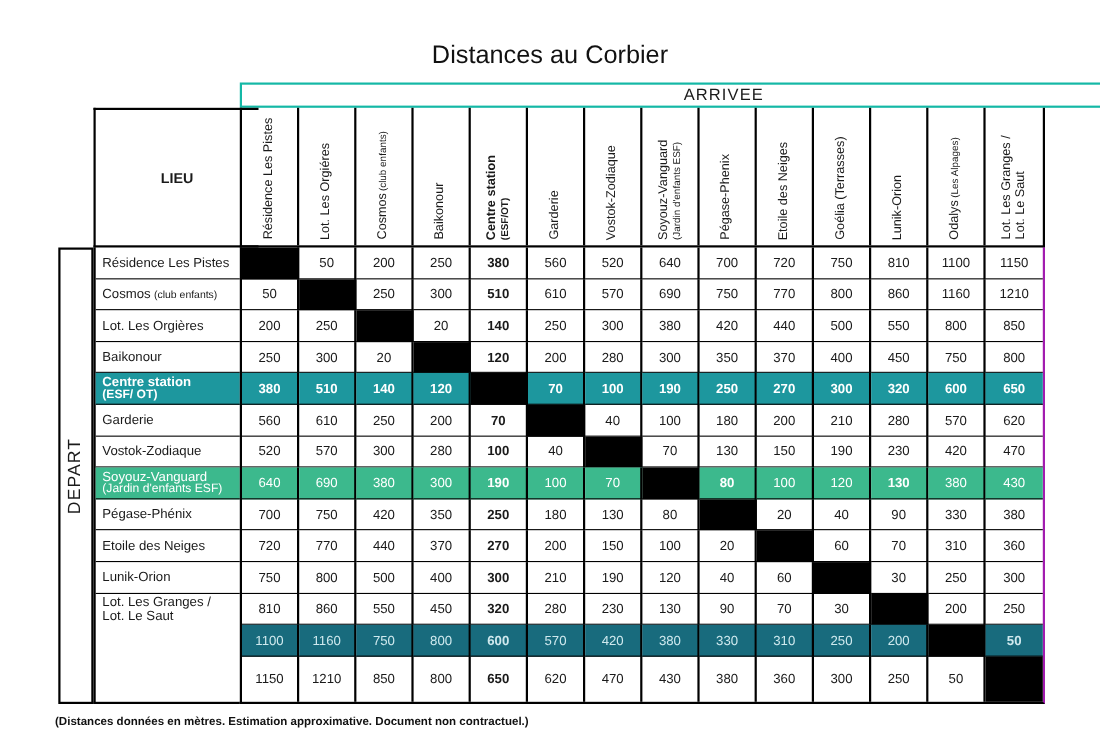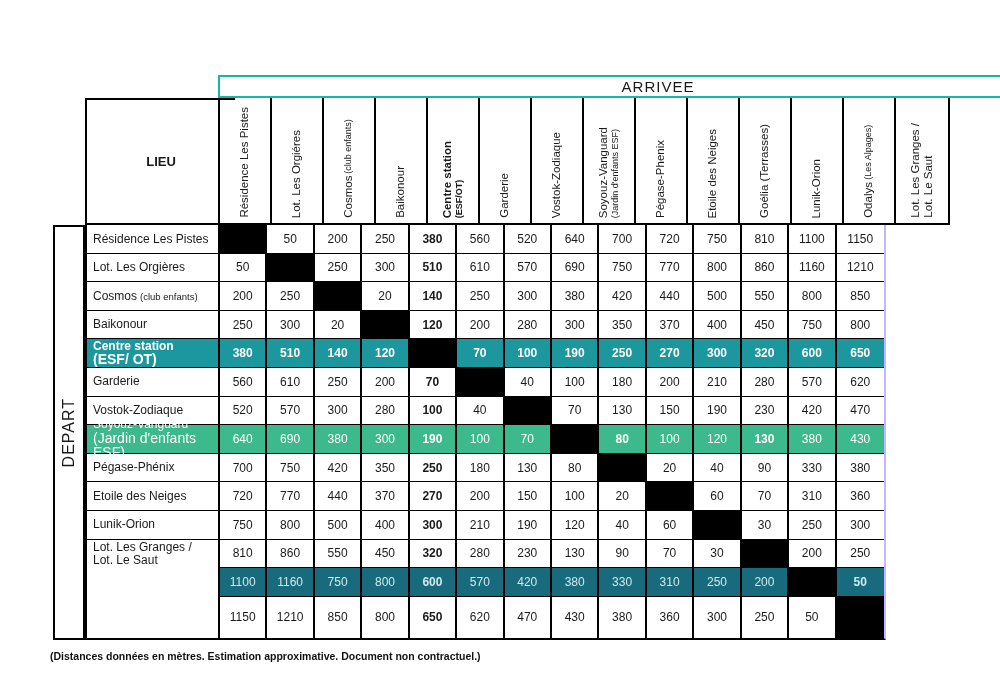--- a/index.html
+++ b/index.html
@@ -30,45 +30,46 @@
   .hcell .sub-line.big{font-size:11.5px;}
   .hcell.boldcol .vtext{font-weight:700;}
   
   .rowlabels{position:absolute;left:85px;top:225px;width:133px;height:415px;box-sizing:border-box;
         border-left:2px solid #000;border-bottom:2px solid #000;
         display:grid;grid-template-rows:repeat(13,28.6px) 1fr;}
   .rlabel{border-bottom:1px solid #000;display:flex;flex-direction:column;justify-content:center;
         padding-left:6px;font-size:12px;line-height:1.05;box-sizing:border-box;}
   .rlabel:last-child{border-bottom:none;}
   .rlabel .sub-inline{font-size:9.5px;margin-left:3px;}
-  .rlabel .sub-line{display:block;font-size:14px;}
+  .rlabel .sub-line{display:block;font-size:11px;}
   .rlabel .sub-line.big{font-size:12px;}
   .rlabel.boldlabel{font-weight:700;}
   .mainline{display:inline;}
   
-  .datagrid{position:absolute;left:218px;top:225px;width:668px;height:415px;box-sizing:border-box;
-        border-left:2px solid #000;border-right:2px solid #c4b5fd;border-bottom:2px solid #000;
+  .datagrid{position:absolute;left:218px;top:225px;width:732px;height:415px;box-sizing:border-box;
+        border-left:2px solid #000;border-right:2px solid #a21caf;border-bottom:2px solid #000;
         display:grid;grid-template-columns:repeat(14,1fr);grid-template-rows:repeat(13,28.6px) 1fr;}
   .cell{border-right:2px solid #000;border-bottom:1px solid #000;display:flex;align-items:center;
         justify-content:center;font-size:12px;box-sizing:border-box;}
   .cell.lastcol{border-right:none;}
   .cell.lastrow{border-bottom:none;}
   .cell.bold{font-weight:700;}
   .cell.diag{background:#000;}
   
   .teal{background:#1d979e;color:#fff;}
   .green{background:#3cb98d;color:#fff;}
   .darkteal{background:#186b7d;color:#cfe9ee;}
   .cell.diag.teal,.cell.diag.green,.cell.diag.darkteal{background:#000;}
   .footer{position:absolute;left:50px;top:650px;font-size:10.5px;font-weight:700;color:#111;}
 </style>
 </head>
 <body>
 
 <div class="page">
+  <div class="title">Distances au Corbier</div>
 
   <div class="arrivee-box">
     <span>ARRIVEE</span>
   </div>
 
   <div class="lieu-box">
     <span>LIEU</span>
   </div>
 
   <div class="depart-box">
@@ -117,24 +118,24 @@
       </div>
       <div class="hcell">
         <div class="vtext"><span class="mainline">Lot. Les Granges /</span><span class="sub-line big">Lot. Le Saut</span></div>
       </div>
     </div>
   <div class="rowlabels" id="rowlabels">
       <div class="rlabel">
         <div><span class="mainline">Résidence Les Pistes</span></div>
       </div>
       <div class="rlabel">
+        <div><span class="mainline">Cosmos</span><span class="sub-inline">(club enfants)</span></div>
+      </div>
+      <div class="rlabel">
         <div><span class="mainline">Lot. Les Orgières</span></div>
-      </div>
-      <div class="rlabel">
-        <div><span class="mainline">Cosmos</span><span class="sub-inline">(club enfants)</span></div>
       </div>
       <div class="rlabel">
         <div><span class="mainline">Baikonour</span></div>
       </div>
       <div class="rlabel teal boldlabel">
         <div><span class="mainline">Centre station</span><span class="sub-line">(ESF/ OT)</span></div>
       </div>
       <div class="rlabel">
         <div><span class="mainline">Garderie</span></div>
       </div>

